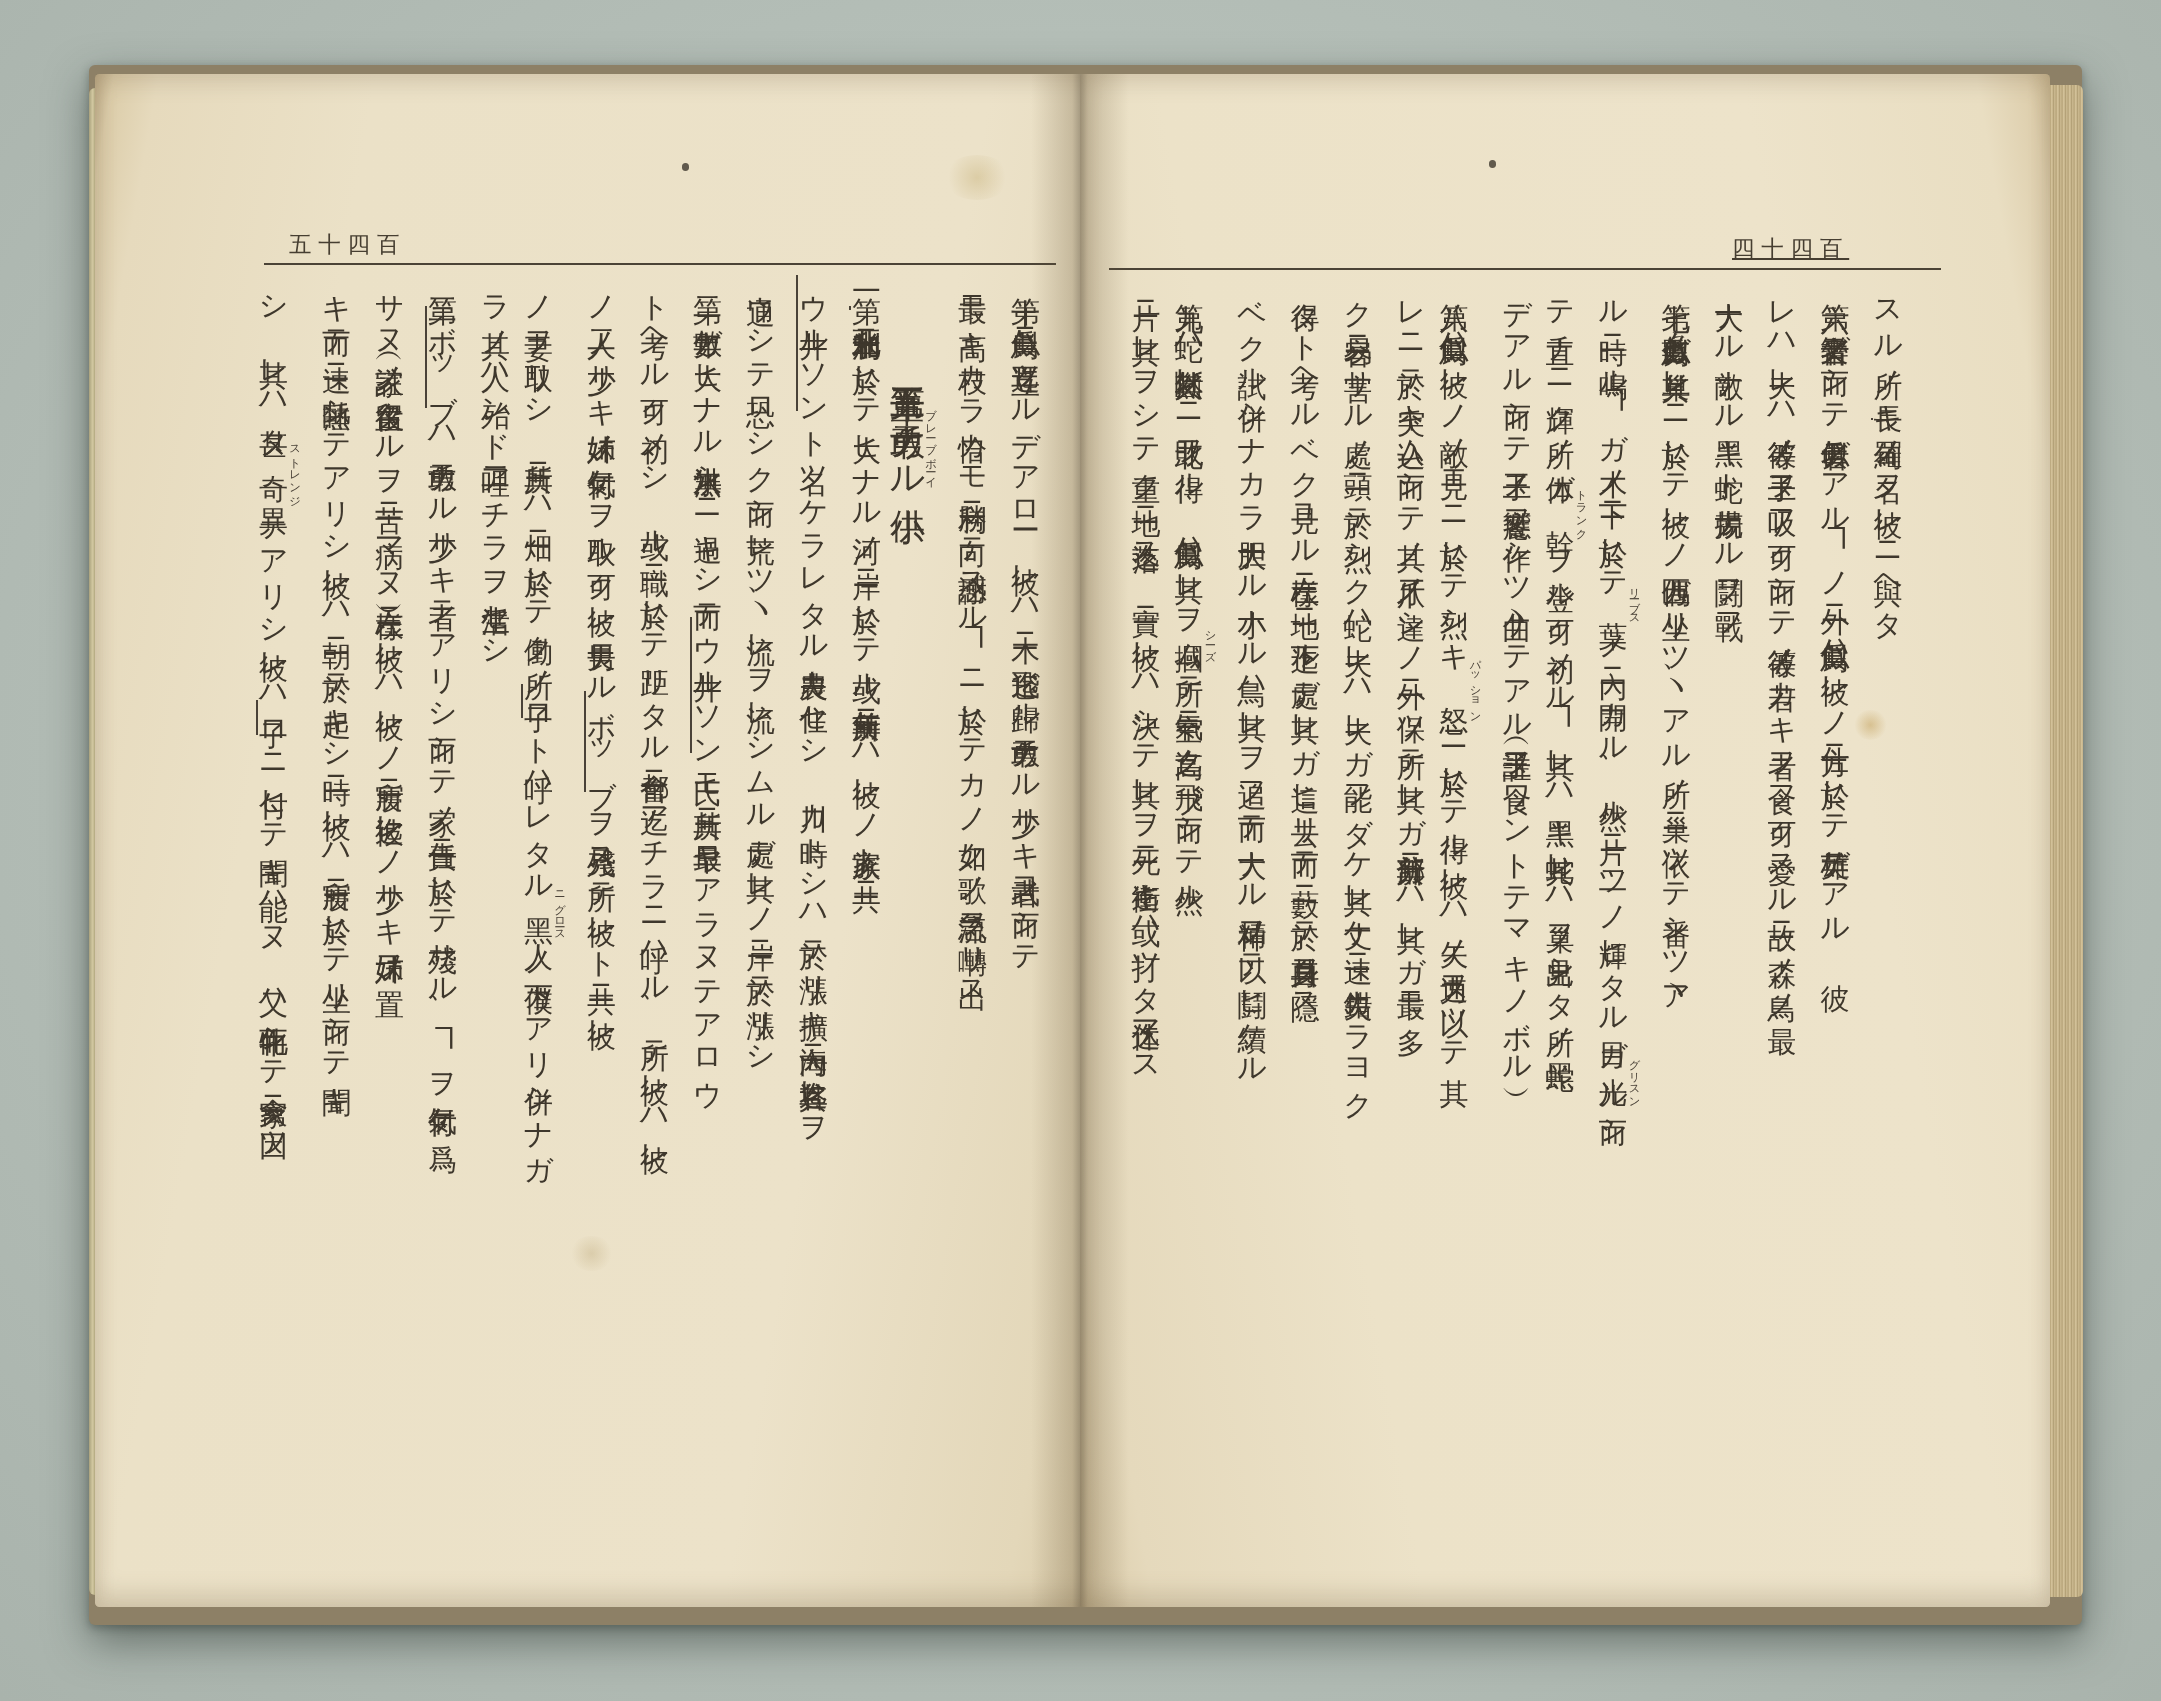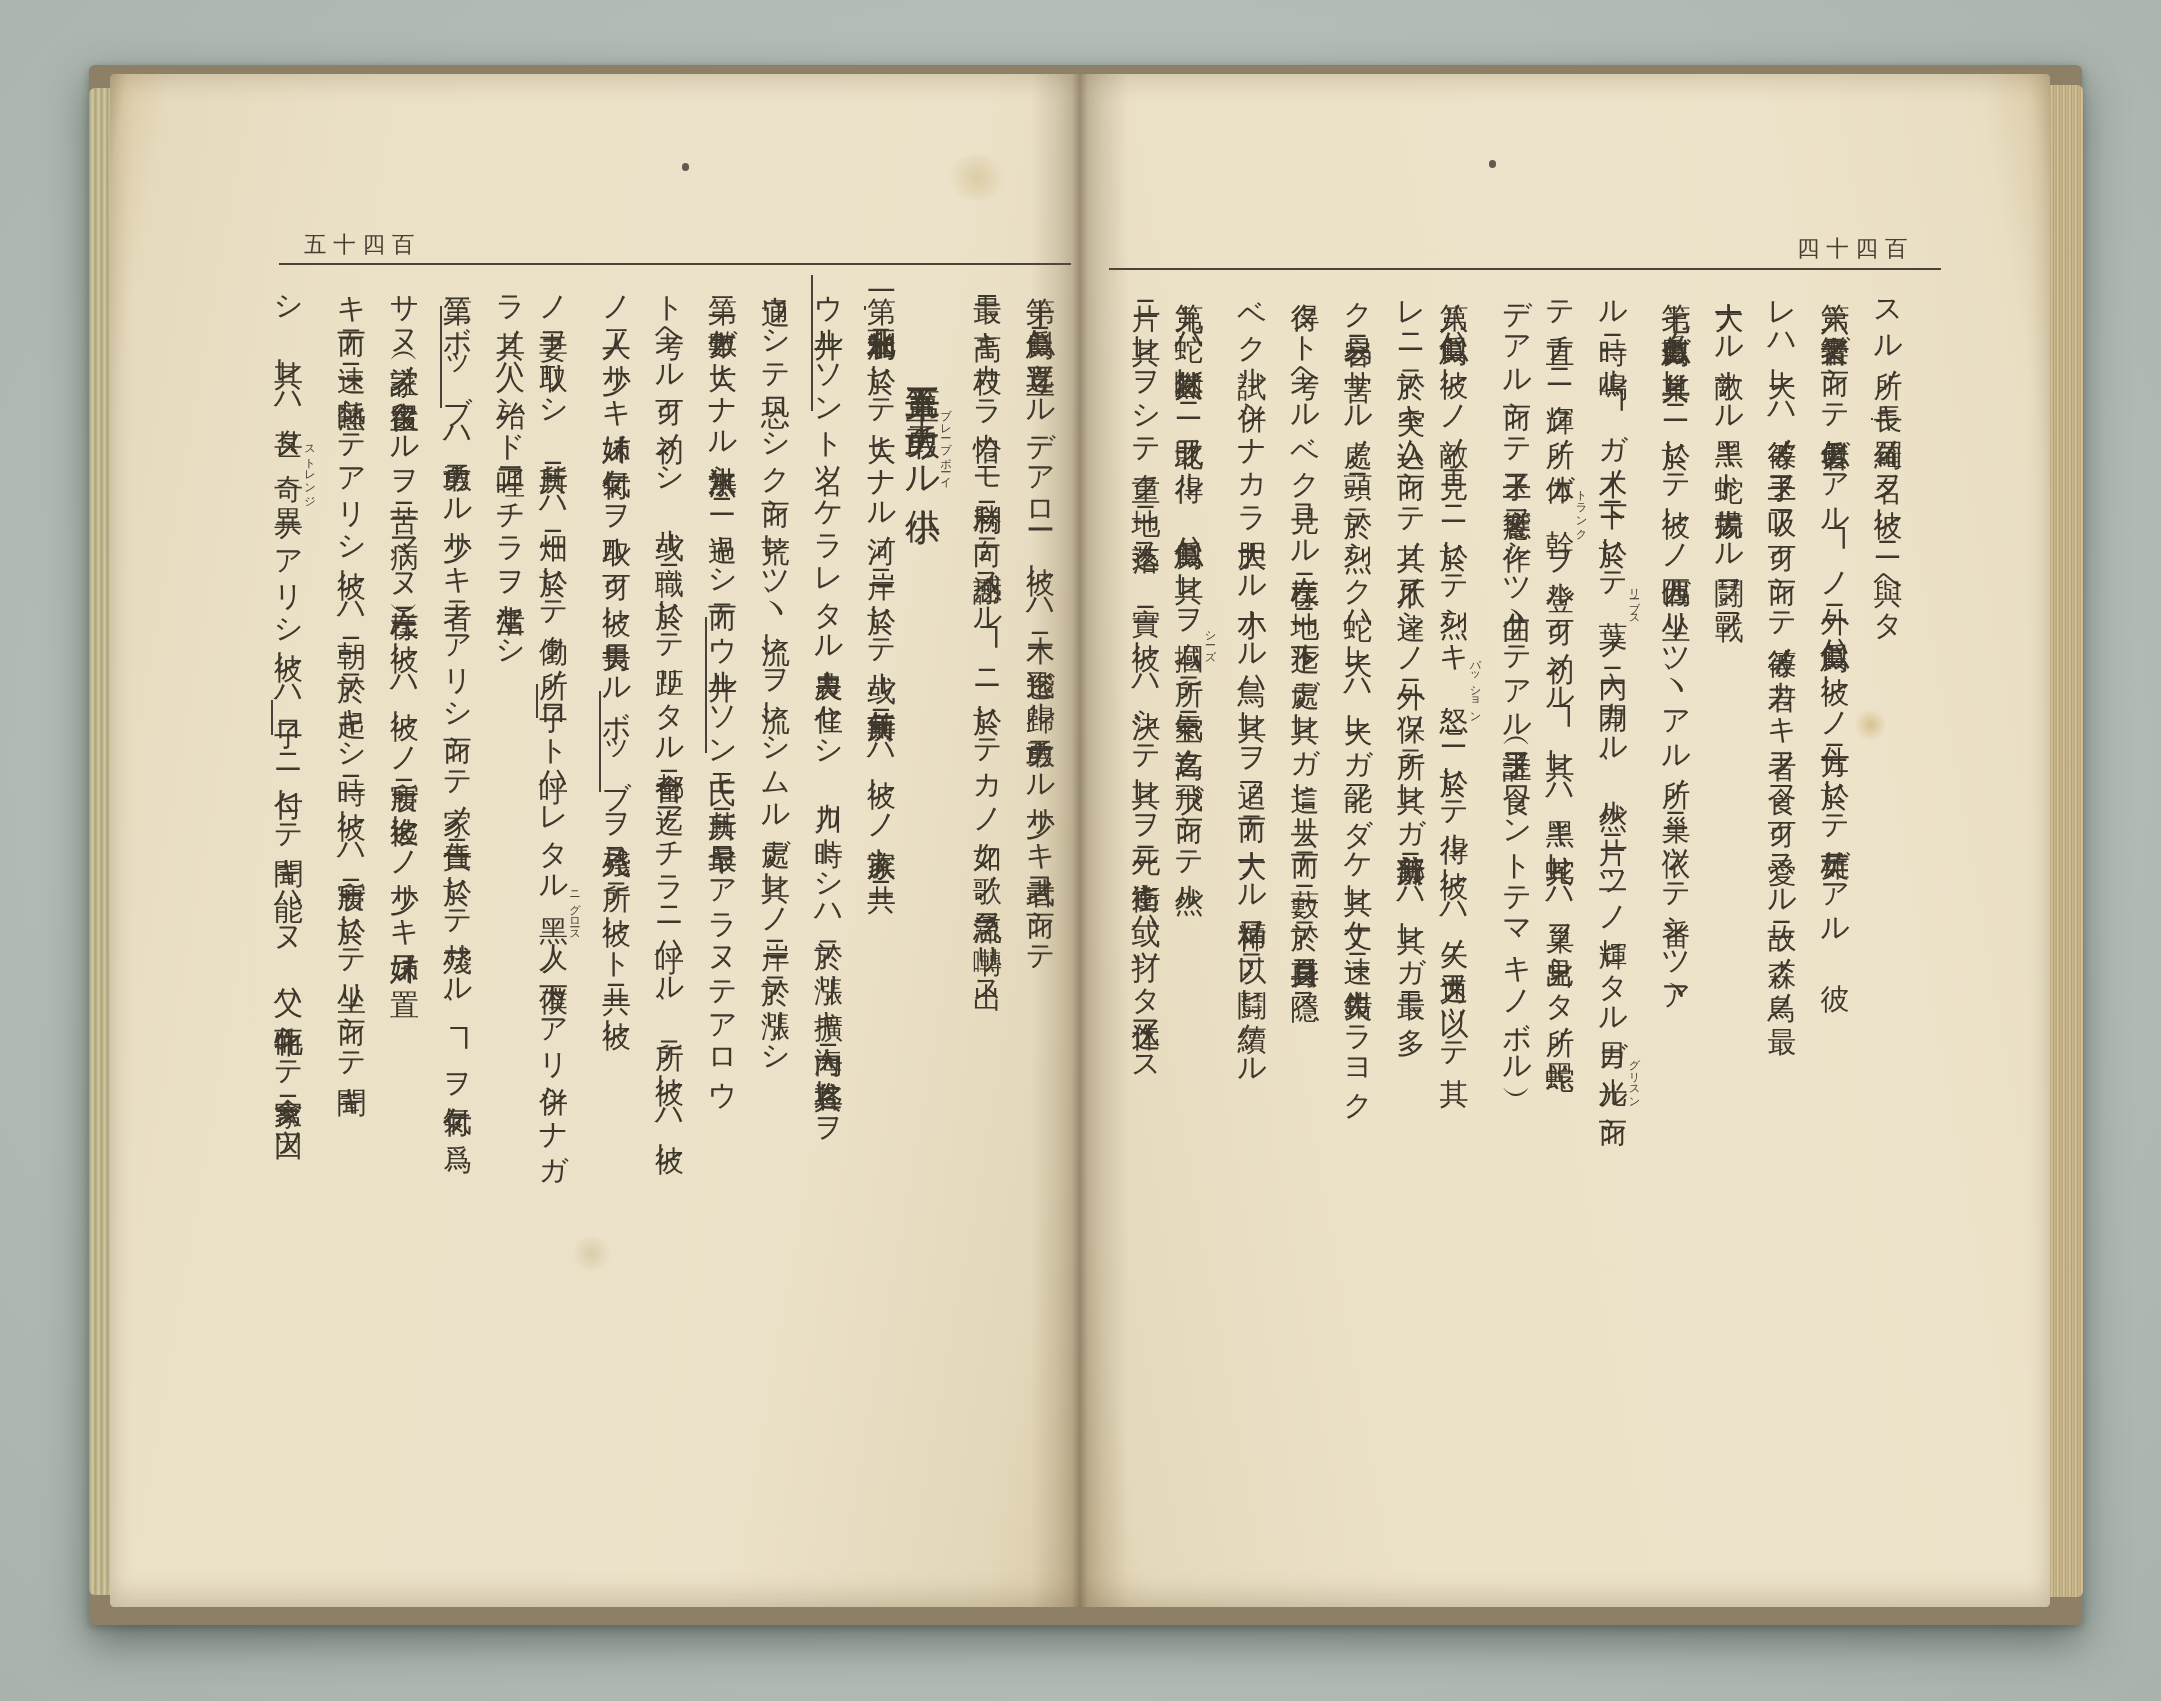--- a/index.html
+++ b/index.html
@@ -9,44 +9,45 @@
     font-family:"Liberation Serif","DejaVu Serif",serif;
   }
   .backdrop{position:absolute;inset:0;
     background:radial-gradient(ellipse at 50% 45%, #bcc6bf 0%, #b4beb7 55%, #a9b3ac 100%);}
   .book{
     position:absolute;left:89px;top:65px;width:1993px;height:1560px;
     background:#8d8066;border-radius:6px;
     box-shadow:0 16.5px 41px rgba(35,45,40,0.5), 0 3px 9px rgba(35,45,40,0.35);
   }
   .page{position:absolute;top:9px;height:1533px;width:970px;}
-  .page-left{left:21px;
+  .page-left{left:6px;
     background:linear-gradient(100deg,#c3b18d 0%,#dccdaa 1.5%,#e6dabd 5%,#ebe1c7 22%,#ece2c9 70%,#e3d7b9 92%,#d7c8a6 100%);
     border-radius:4.5px 1.5px 1.5px 4.5px;
     box-shadow:inset 0 10.5px 19.5px rgba(120,100,70,.18), inset 0 -13.5px 22.5px rgba(120,100,70,.22);
+    padding-left:42px;
   }
   .page-right{left:991px;
     background:linear-gradient(260deg,#cdbb95 0%,#decfae 2%,#e9dec2 6%,#ede3ca 25%,#ece2c8 72%,#e5d9bc 94%,#d9caa8 100%);
     border-radius:1.5px 4.5px 4.5px 1.5px;
     box-shadow:inset 0 10.5px 19.5px rgba(120,100,70,.18), inset 0 -13.5px 22.5px rgba(120,100,70,.22);
   }
   .gutter{position:absolute;left:942px;top:9px;width:98px;height:1533px;
     background:linear-gradient(90deg,rgba(110,92,60,0) 0%,rgba(110,92,60,.28) 42%,rgba(75,62,40,.42) 50%,rgba(110,92,60,.28) 58%,rgba(110,92,60,0) 100%);}
   .edge-right{position:absolute;left:1953px;top:19.5px;width:41px;height:1512px;border-radius:0 6px 6px 0;
     background:repeating-linear-gradient(90deg,#cdbb92 0px,#b9a67c 2.3px,#d8c79f 3.8px,#a9966c 6px);}
   .edge-left{position:absolute;left:0px;top:22.5px;width:22.5px;height:1507px;border-radius:6px 0 0 6px;
     background:repeating-linear-gradient(90deg,#a8a07c 0px,#c4bb94 2.3px,#d3c9a2 3.8px,#b0a67e 6px);}
 
   .pg-rule{position:absolute;height:2.3px;background:#4b4336;}
   .page-left .pg-rule{left:169px;top:189px;width:792px;}
   .page-right .pg-rule{left:28.5px;top:194px;width:832px;}
 
   .pg-number{position:absolute;color:#463e31;font-size:22.5px;letter-spacing:6.8px;white-space:nowrap;}
   .page-left .pg-number{left:194px;top:155px;}
-  .page-right .pg-number{left:717px;top:159px;}
+  .page-right .pg-number{left:652px;top:159px;text-decoration:underline;}
 
   .textblock{position:absolute;display:flex;flex-direction:row-reverse;justify-content:flex-start;}
   .page-left  .textblock{left:154px;top:201px;width:794px;height:1238px;}
   .page-right .textblock{left:31.5px;top:207px;width:794px;height:1238px;}
 
   .tcol{
     writing-mode:vertical-rl;text-orientation:upright;
     width:35px;margin-left:18px;height:100%;
     font-size:29px;line-height:35px;color:#3e372c;
     letter-spacing:0.8px;

